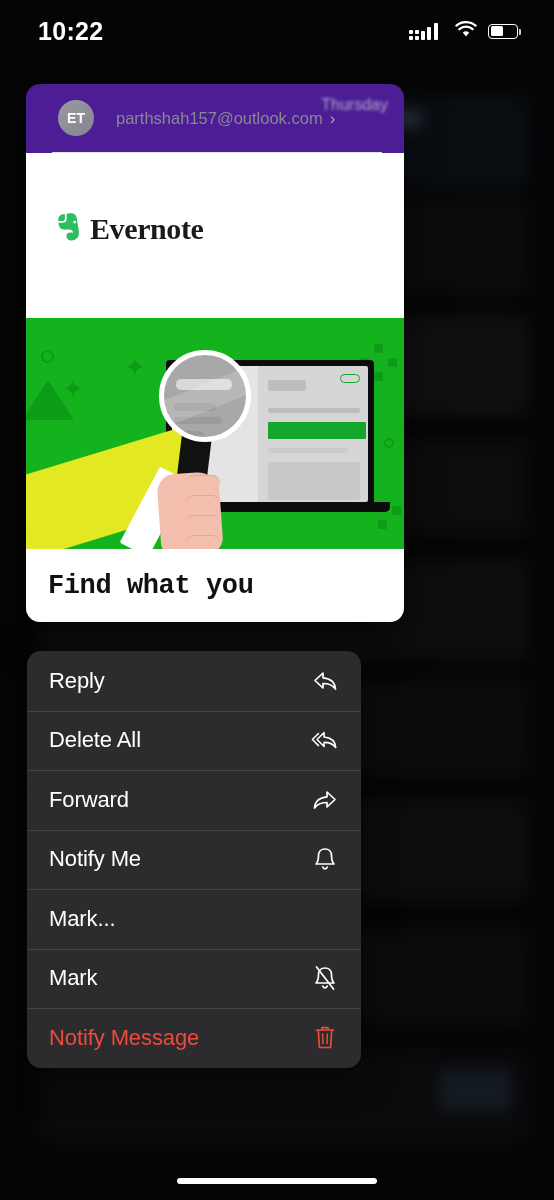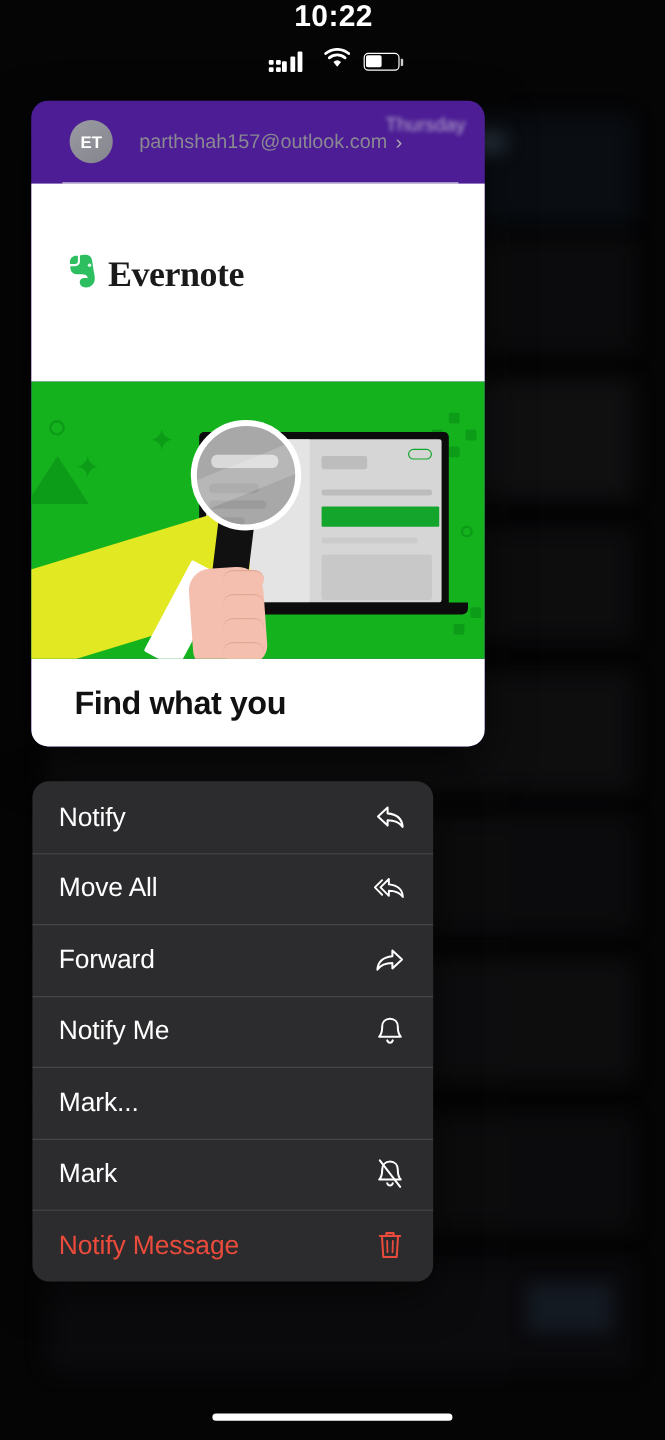--- a/index.html
+++ b/index.html
@@ -33,21 +33,20 @@
     border-radius:4px;
     filter:blur(7px);
   }
 
   
   .statusbar {
     position:absolute; top:0; left:0; right:0; height:62px;
     z-index:40;
     display:flex; align-items:center; justify-content:space-between;
     padding:0 36px 0 38px;
-    flex-direction:column;
   }
   .status-time {
     color:#fff; font-size:25px; font-weight:bold;
     letter-spacing:0.3px;
   }
   .status-icons { display:flex; align-items:center; gap:11px; }
   .sig { display:flex; align-items:flex-end; gap:2.5px; height:17px; }
   .sig i { display:block; width:4px; background:#fff; border-radius:1px; }
   .sig i:nth-child(1){ height:6px; }
   .sig i:nth-child(2){ height:9px; }
@@ -236,21 +235,22 @@
     position:absolute; left:-20px; top:22px;
     width:160px; height:26px;
     background:rgba(255,255,255,.18);
     transform:rotate(-22deg);
   }
 
   .card-foot {
     height:74px;
     background:#fff;
     display:flex; align-items:center;
-    padding-left:36px;
+    padding-left:22px;
+    font-family:Liberation Mono, monospace;
   }
   .headline {
     font-size:27px; font-weight:bold; color:#111;
     letter-spacing:-0.4px;
     white-space:nowrap;
   }
 
   
   .ctx-menu {
     position:absolute;
@@ -427,30 +427,30 @@
     </div>
 
     <div class="card-foot">
       <div class="headline">Find what you</div>
     </div>
   </div>
 
   <div class="ctx-menu">
 
     <div class="ctx-item">
-      <span>Notify</span>
+      <span>Reply</span>
       <span class="ctx-ico">
         <svg width="26" height="24" viewBox="0 0 26 24">
           <path d="M11 4 L3 11.5 L11 19 L11 14.5 C17 14.5 21 16.5 23.5 20 C23 13 19 9.5 11 8.8 Z" fill="none" stroke="#fff" stroke-width="1.7" stroke-linejoin="round" stroke-linecap="round"></path>
         </svg>
       </span>
     </div>
 
     <div class="ctx-item">
-      <span>Move All</span>
+      <span>Delete All</span>
       <span class="ctx-ico">
         <svg width="30" height="24" viewBox="0 0 30 24">
           <path d="M8 5 L1.5 11.5 L8 18" fill="none" stroke="#fff" stroke-width="1.7" stroke-linejoin="round" stroke-linecap="round"></path>
           <path d="M14 4 L6.5 11.5 L14 19 L14 14.5 C20 14.5 24 16.5 26.5 20 C26 13 22 9.5 14 8.8 Z" fill="none" stroke="#fff" stroke-width="1.7" stroke-linejoin="round" stroke-linecap="round"></path>
         </svg>
       </span>
     </div>
 
     <div class="ctx-item">
       <span>Forward</span>

